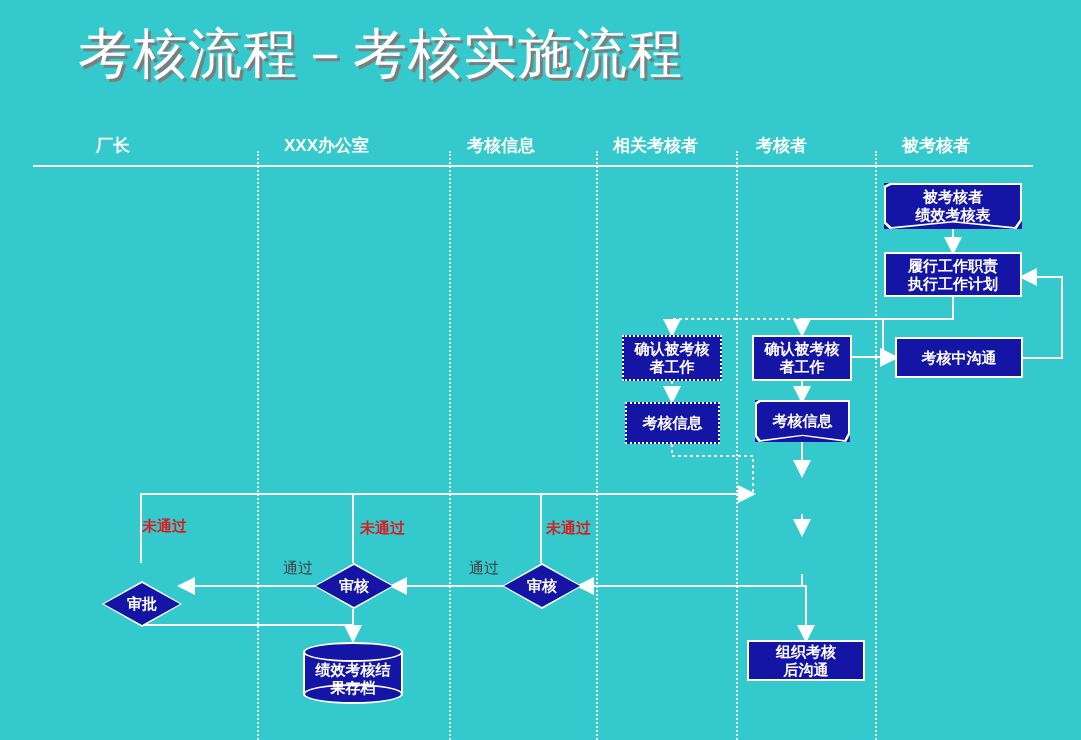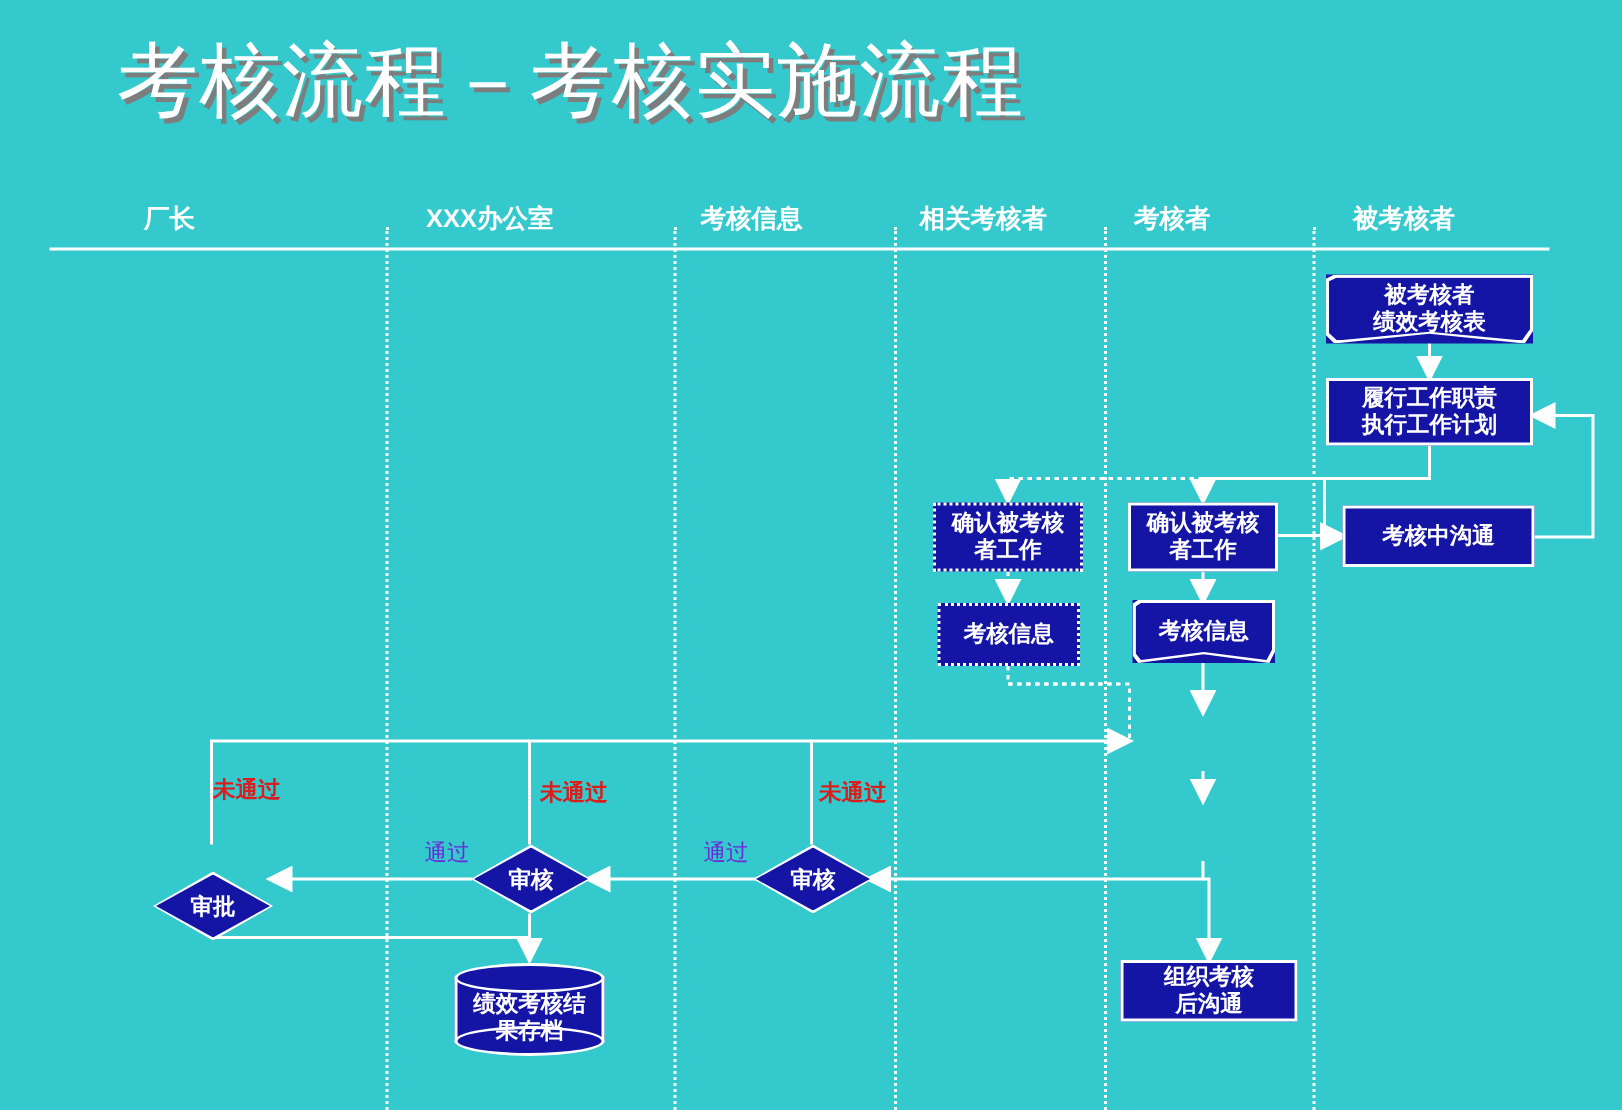--- a/index.html
+++ b/index.html
@@ -129,21 +129,21 @@
   .cyl .clabel{
     position:absolute;inset:0;
     display:flex;align-items:center;justify-content:center;
     color:#fff;font-weight:bold;font-size:15px;text-align:center;
     line-height:1.2;white-space:pre-line;z-index:4;padding-top:12px;
   }
 
   
   .conn-label{position:absolute;font-size:15px;font-weight:bold;white-space:nowrap;}
   .lab-red{color:#dd1c1c;}
-  .lab-white{color:#6d28d9;font-weight:normal;}
+  .lab-white{color:#404040;font-weight:normal;}
 
   svg.wires{position:absolute;left:0;top:0;width:1081px;height:740px;pointer-events:none;}
 </style>
 </head>
 <body>
 
 <div id="stage">
 
   <div class="title">考核流程－考核实施流程</div>
 

